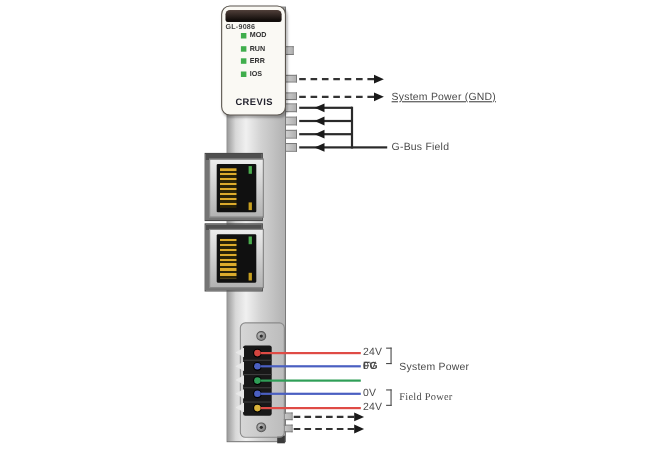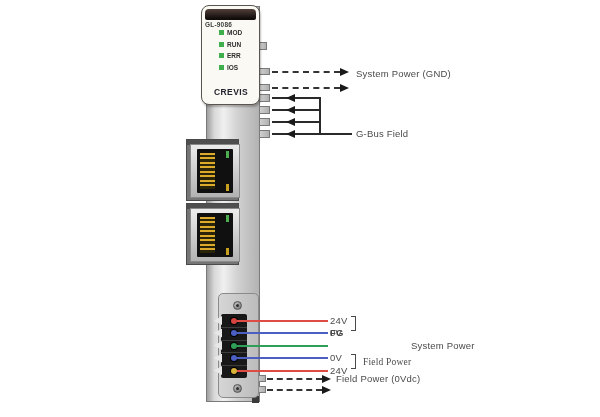--- a/index.html
+++ b/index.html
@@ -126,21 +126,21 @@
   <div class="abs tdot" style="top: 330px; background-color: rgb(74, 95, 193);"></div>
   <div class="abs tdot" style="top: 342.5px; background-color: rgb(47, 158, 87);"></div>
   <div class="abs tdot" style="top: 355px; background-color: rgb(74, 95, 193);"></div>
   <div class="abs tdot" style="top: 367.5px; background-color: rgb(216, 178, 58);"></div>
 
   <div class="abs dash" style="left:272px;top:71px;width:68px;"></div>
   <div class="abs arrow-right" style="left:340px;top:68px;"></div>
 
   <div class="abs dash" style="left:272px;top:87px;width:68px;"></div>
   <div class="abs arrow-right" style="left:340px;top:84px;"></div>
-  <div class="abs lbl" style="left:356px;top:68px;">System Power (GND)</div>
+  <div class="abs lbl" style="left:356px;top:83px;text-decoration:underline;">System Power (GND)</div>
 
   <div class="abs solid" style="left:272px;top:97px;width:48px;"></div>
   <div class="abs arrow-left" style="left:286px;top:94px;"></div>
   <div class="abs solid" style="left:272px;top:109px;width:48px;"></div>
   <div class="abs arrow-left" style="left:286px;top:106px;"></div>
   <div class="abs solid" style="left:272px;top:121px;width:48px;"></div>
   <div class="abs arrow-left" style="left:286px;top:118px;"></div>
   <div class="abs solid" style="left:272px;top:133px;width:80px;"></div>
   <div class="abs arrow-left" style="left:286px;top:130px;"></div>
   <div class="abs vline" style="left:318.5px;top:97px;height:38px;"></div>
@@ -152,24 +152,23 @@
   <div class="abs wire" style="left: 237px; top: 357px; width: 91px; background-color: rgb(74, 95, 193);"></div>
   <div class="abs wire" style="left: 237px; top: 369.5px; width: 91px; background-color: rgb(223, 75, 69);"></div>
 
   <div class="abs lbl" style="left:330px;top:314.5px;">24V</div>
   <div class="abs lbl" style="left:330px;top:327px;">0V</div>
   <div class="abs lbl" style="left:330px;top:327px;font-weight:bold;">FG</div>
   <div class="abs lbl" style="left:330px;top:352px;">0V</div>
   <div class="abs lbl" style="left:330px;top:364.5px;">24V</div>
 
   <div class="abs bracket" style="left:351px;top:316px;height:15px;"></div>
-  <div class="abs lbl" style="left:363px;top:340px;margin-left:48px;">System Power</div>
+  <div class="abs lbl" style="left:363px;top:328px;">System Power</div>
   <div class="abs bracket" style="left:351px;top:354px;height:15px;"></div>
   <div class="abs lbl" style="left:363px;top:356px;font-family:Liberation Serif, serif;">Field Power</div>
 
   <div class="abs dash" style="left:267px;top:378px;width:55px;"></div>
   <div class="abs arrow-right" style="left:322px;top:375px;"></div>
-  <div class="abs lbl" style="left:336px;top:373px;">Field Power (0Vdc)</div>
 
   <div class="abs dash" style="left:267px;top:389px;width:55px;"></div>
   <div class="abs arrow-right" style="left:322px;top:386px;"></div>
 
 </div>
 
 </body></html>

